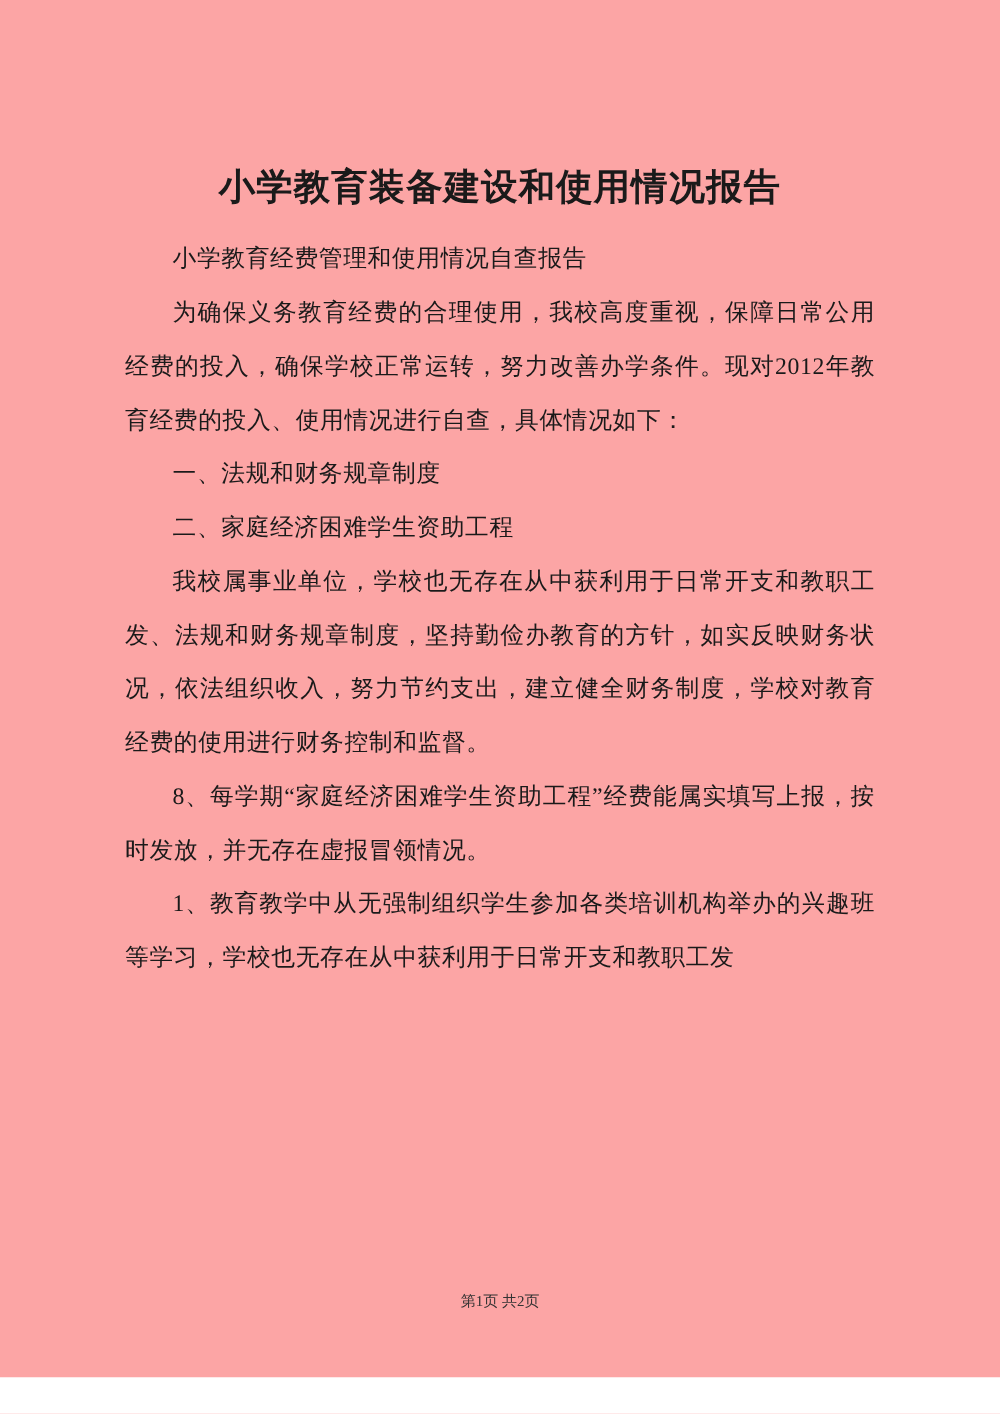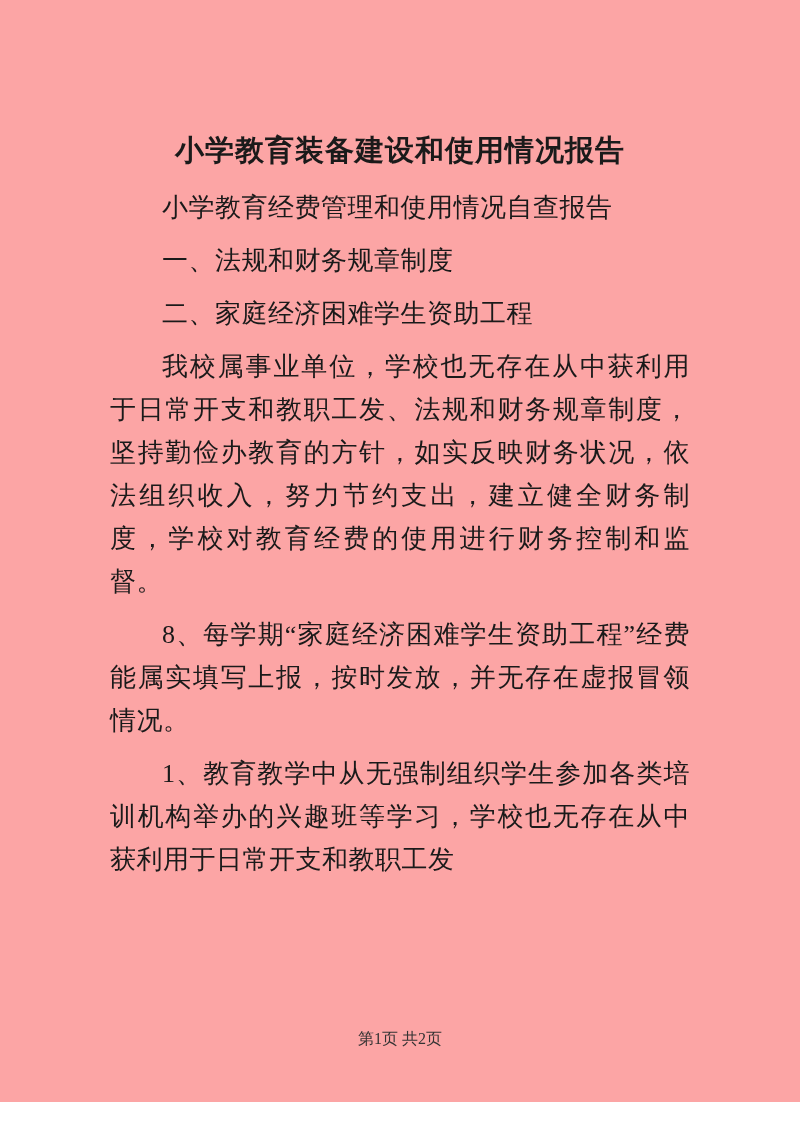--- a/index.html
+++ b/index.html
@@ -23,46 +23,47 @@
   }
   .doc-title {
     margin: 0 0 14px 0;
     font-size: 29px;
     font-weight: bold;
     text-align: center;
     line-height: 44px;
     letter-spacing: 1px;
   }
   .content p {
-    margin: 10px;
-    font-size: 26px;
+    margin: 0;
+    font-size: 19px;
     line-height: 43px;
     text-indent: 2em;
     text-align: justify;
     letter-spacing: 0.5px;
     word-break: break-all;
   }
   .footer {
     position: absolute;
     left: 0;
     right: 0;
     bottom: 52px;
     text-align: center;
-    font-size: 16px;
+    font-size: 12px;
     color: #333333;
     font-family: "Liberation Serif", "DejaVu Serif", serif;
   }
 </style>
 </head>
 <body>
 
 <div class="page">
   <div class="content">
     <h1 class="doc-title">小学教育装备建设和使用情况报告</h1>
     <p>小学教育经费管理和使用情况自查报告</p>
+    <p>为确保义务教育经费的合理使用，我校高度重视，保障日常公用经费的投入，确保学校正常运转，努力改善办学条件。现对2012年教育经费的投入、使用情况进行自查，具体情况如下：</p>
     <p>一、法规和财务规章制度</p>
     <p>二、家庭经济困难学生资助工程</p>
     <p>我校属事业单位，学校也无存在从中获利用于日常开支和教职工发、法规和财务规章制度，坚持勤俭办教育的方针，如实反映财务状况，依法组织收入，努力节约支出，建立健全财务制度，学校对教育经费的使用进行财务控制和监督。</p>
     <p>8、每学期“家庭经济困难学生资助工程”经费能属实填写上报，按时发放，并无存在虚报冒领情况。</p>
     <p>1、教育教学中从无强制组织学生参加各类培训机构举办的兴趣班等学习，学校也无存在从中获利用于日常开支和教职工发</p>
   </div>
   <div class="footer">
     <span>第1页 共2页</span>
   </div>
 </div>

